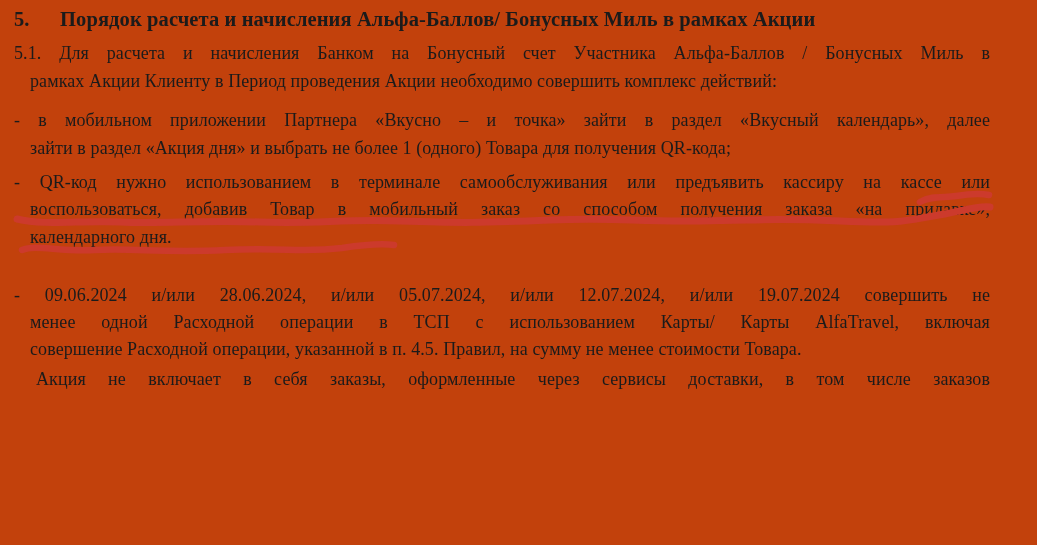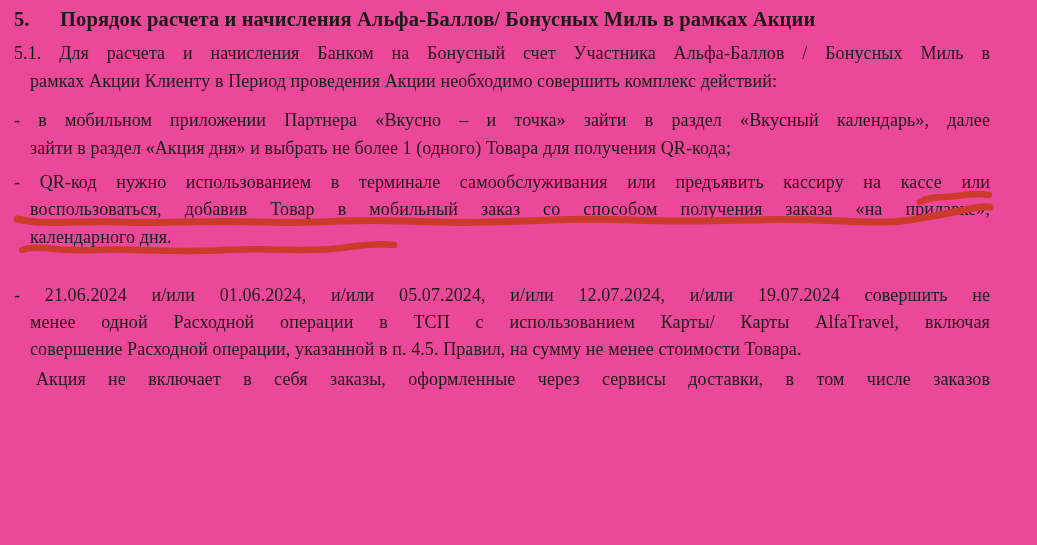--- a/index.html
+++ b/index.html
@@ -54,21 +54,21 @@
   }
   .marks-overlay path {
     fill: none;
     stroke-linecap: round;
     stroke-linejoin: round;
   }
 </style>
 </head>
 <body>
 
-<div class="page" style="background: #ec4899; color: rgb(27, 27, 27);">
+<div class="page" style="background: #c2410c; color: rgb(27, 27, 27);">
 
   <div id="heading" class="para">
     <span class="hnum">5.</span><span>Порядок расчета и начисления Альфа-Баллов/ Бонусных Миль в рамках Акции</span>
   </div>
 
   <div id="p51" class="para hang">
       <div class="tline j first">5.1. Для расчета и начисления Банком на Бонусный счет Участника Альфа-Баллов / Бонусных Миль в</div>
       <div class="tline">рамках Акции Клиенту в Период проведения Акции необходимо совершить комплекс действий:</div>
     </div>
 
@@ -77,21 +77,21 @@
       <div class="tline">зайти в раздел «Акция дня» и выбрать не более 1 (одного) Товара для получения QR-кода;</div>
     </div>
 
   <div id="b2" class="para hang">
       <div class="tline j first">- QR-код нужно использованием в терминале самообслуживания или предъявить кассиру на кассе или</div>
       <div class="tline j">воспользоваться, добавив Товар в мобильный заказ со способом получения заказа «на прилавке»,</div>
       <div class="tline">календарного дня.</div>
     </div>
 
   <div id="b3" class="para hang">
-      <div class="tline j first">- 21.06.2024 и/или 01.06.2024, и/или 05.07.2024, и/или 12.07.2024, и/или 19.07.2024 совершить не</div>
+      <div class="tline j first">- 09.06.2024 и/или 28.06.2024, и/или 05.07.2024, и/или 12.07.2024, и/или 19.07.2024 совершить не</div>
       <div class="tline j">менее одной Расходной операции в ТСП с использованием Карты/ Карты AlfaTravel, включая</div>
       <div class="tline">совершение Расходной операции, указанной в п. 4.5. Правил, на сумму не менее стоимости Товара.</div>
     </div>
 
   <div id="note" class="para">
       <div class="tline j">Акция не включает в себя заказы, оформленные через сервисы доставки, в том числе заказов</div>
     </div>
 
 
   <svg class="marks-overlay" viewBox="0 0 1037 545">

